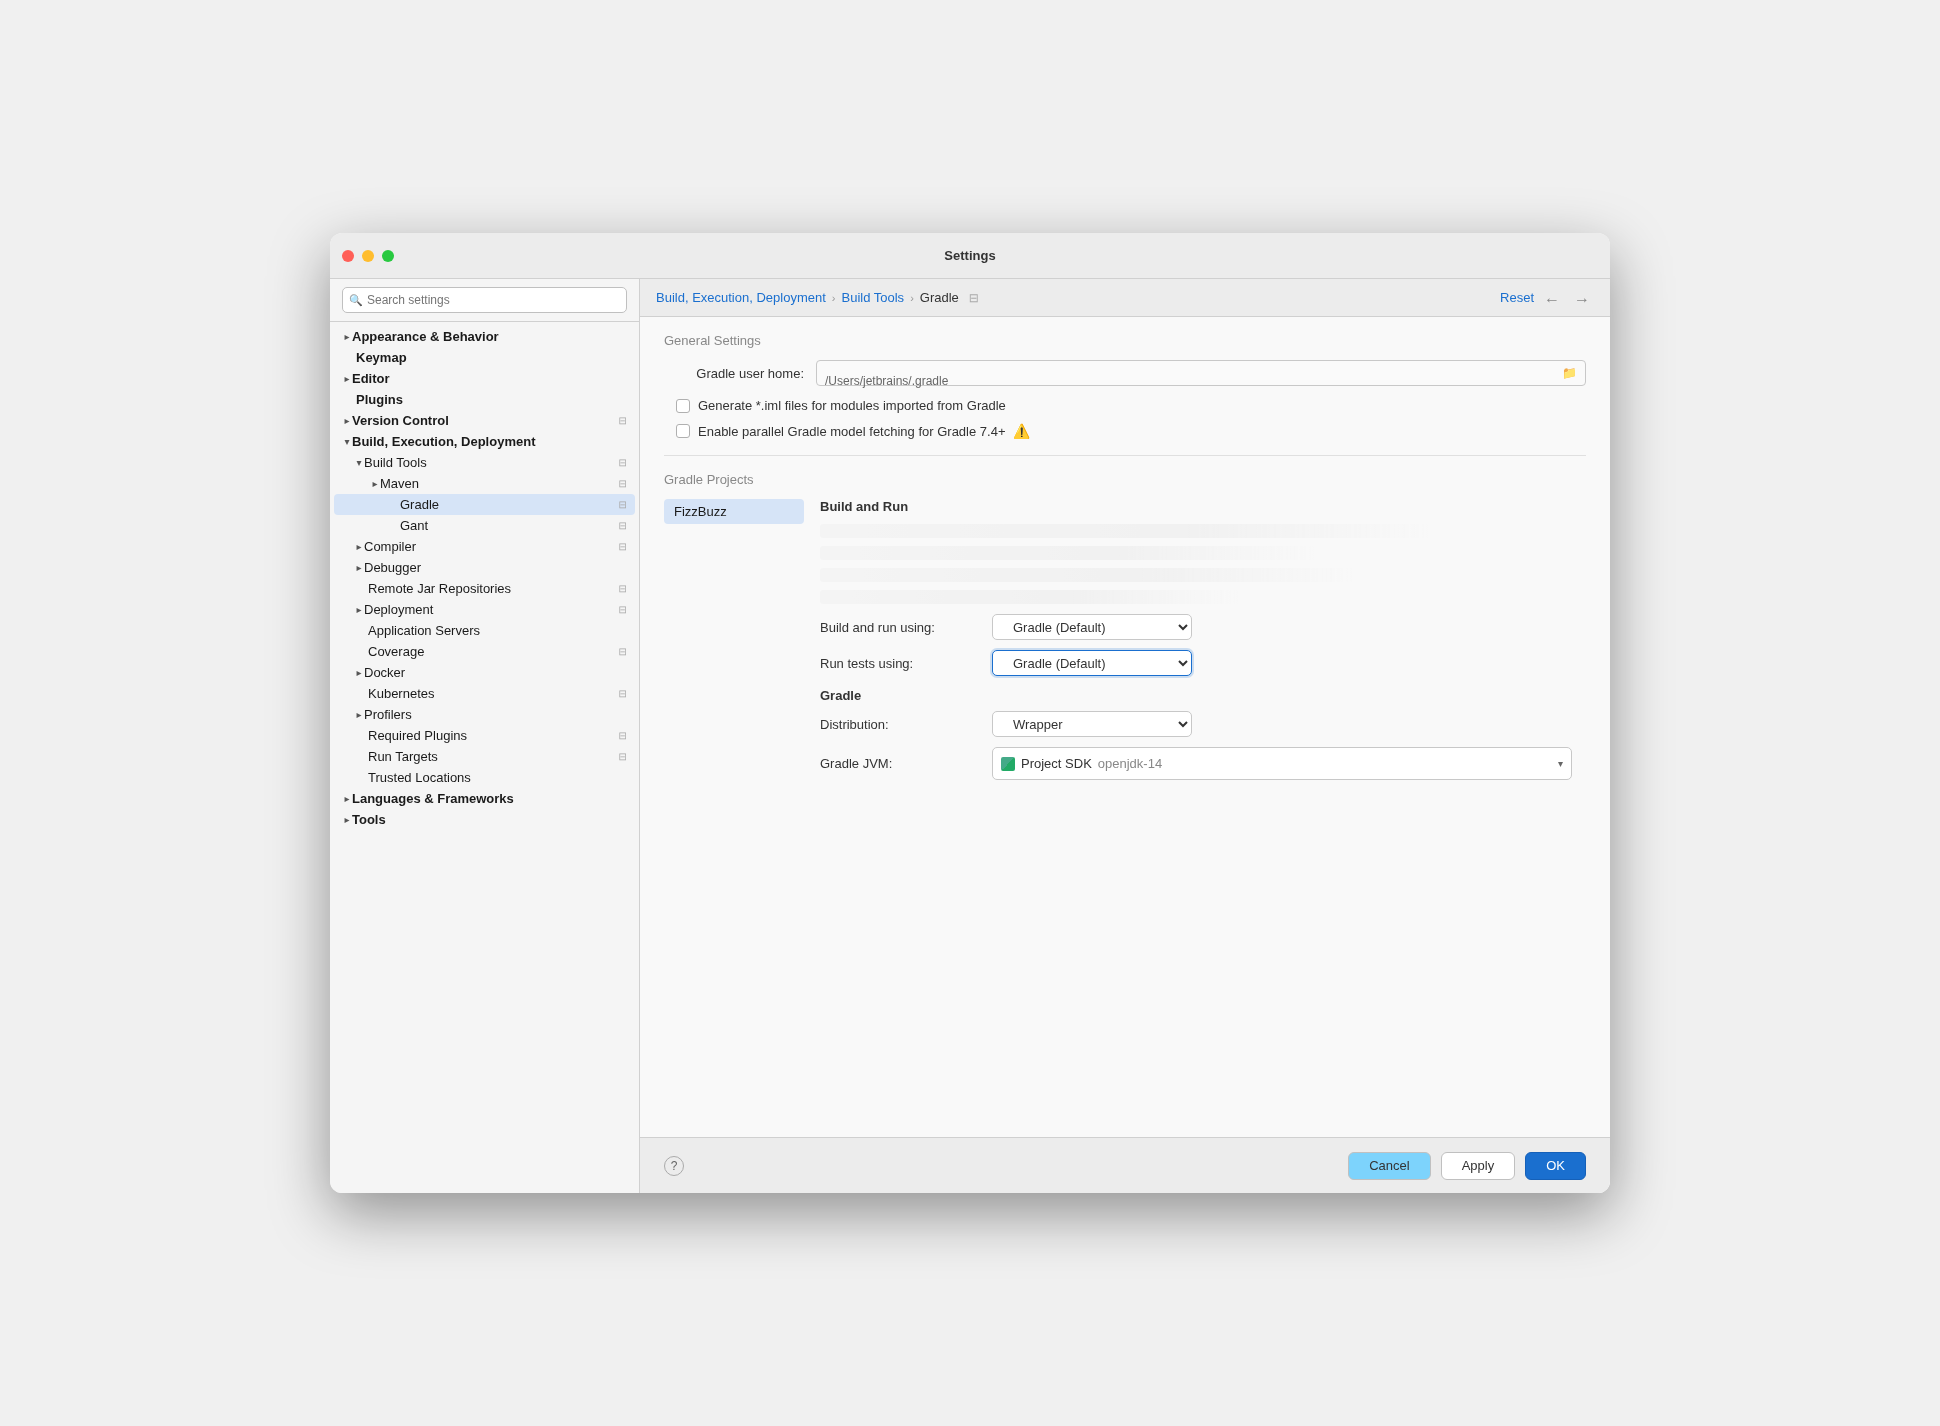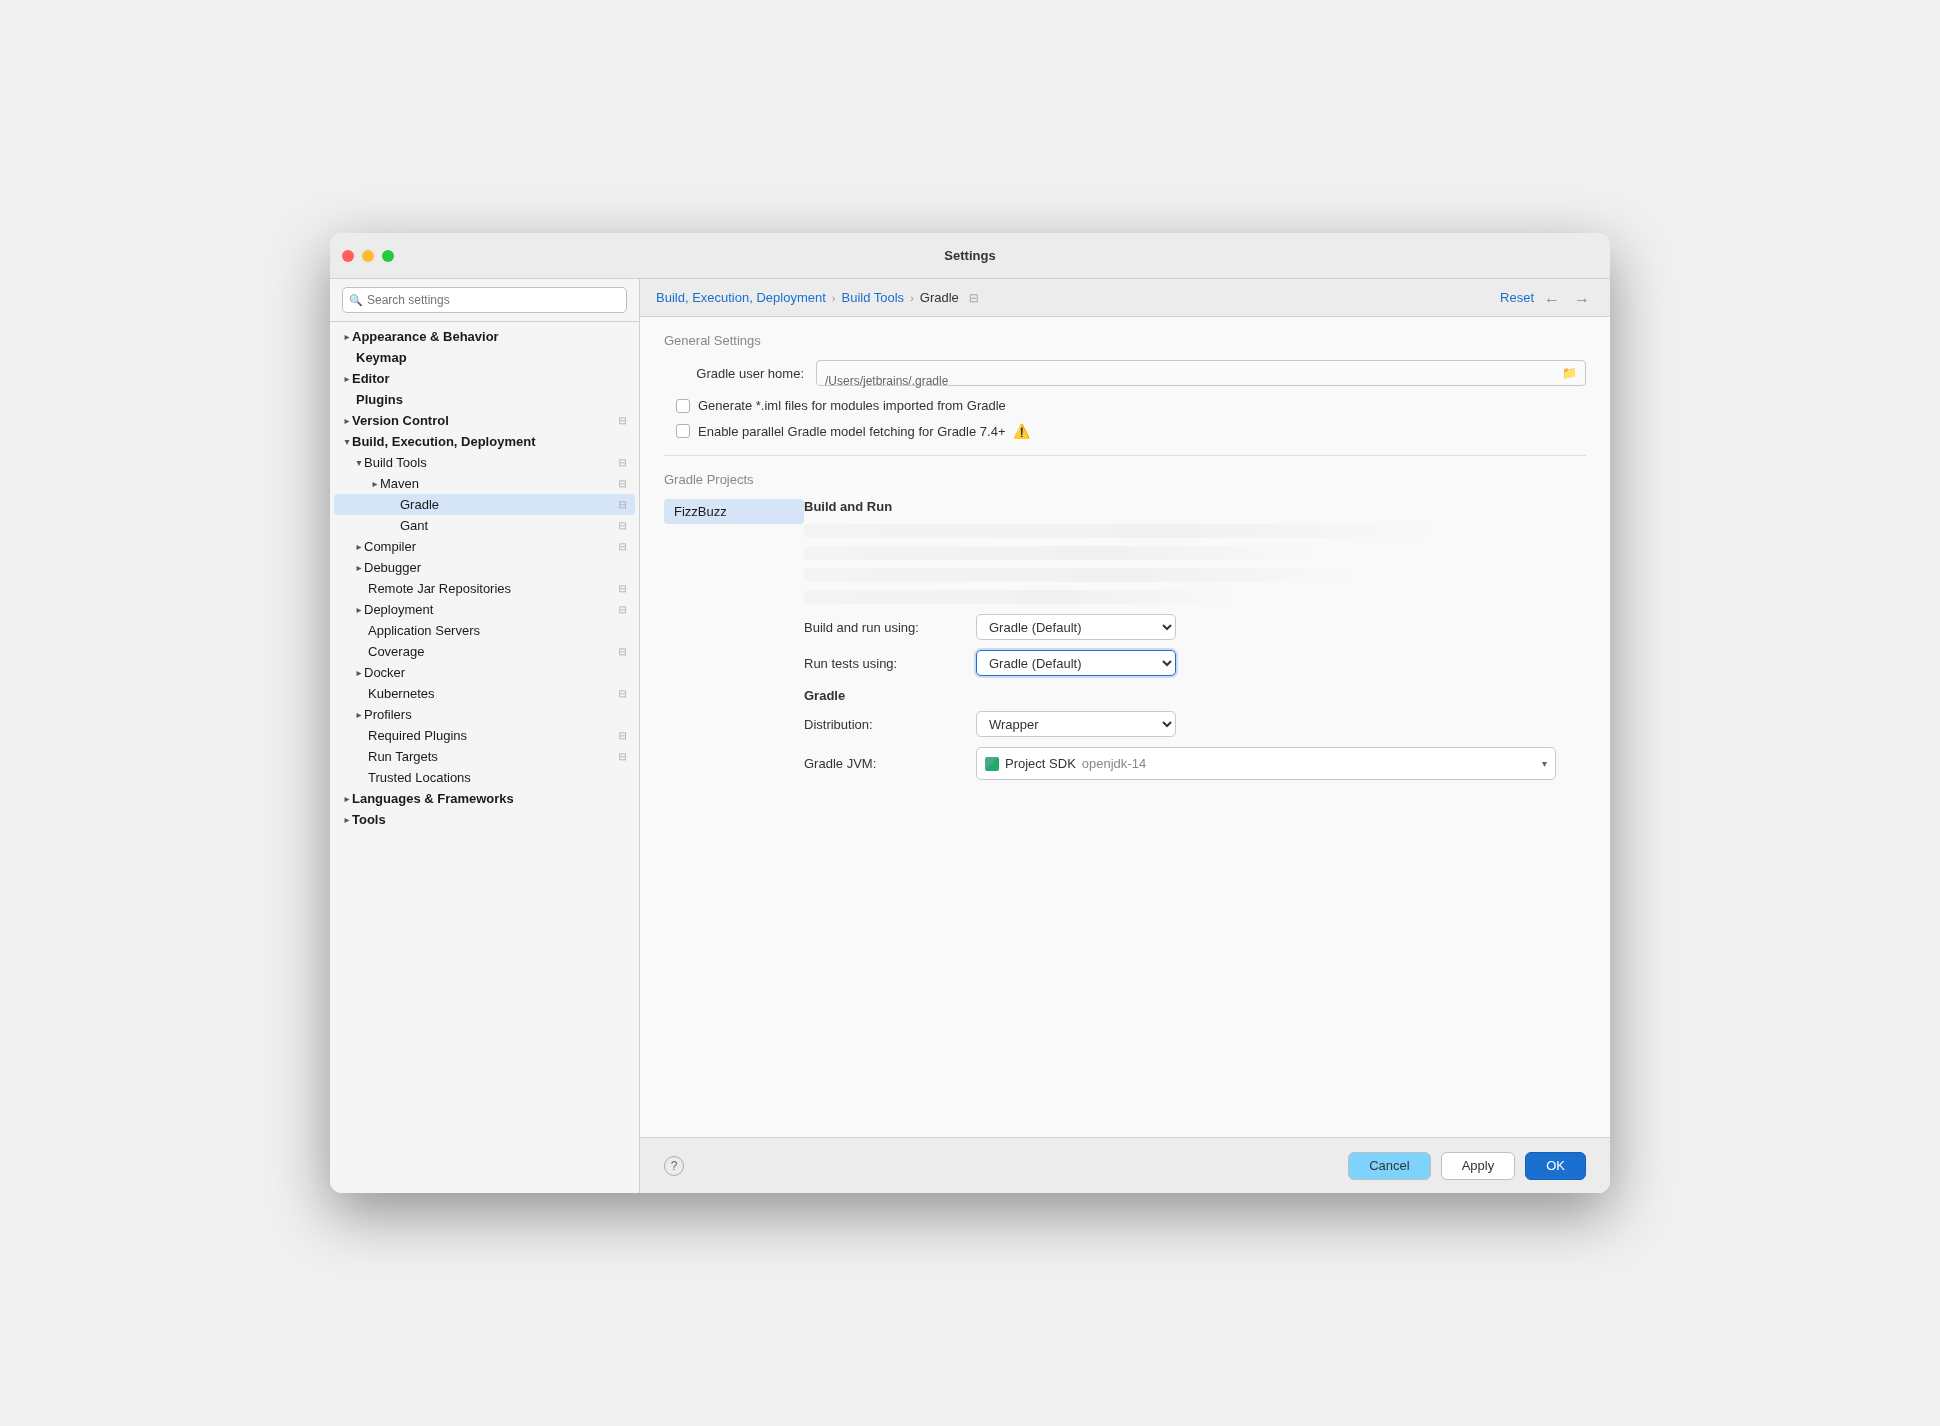--- a/index.html
+++ b/index.html
@@ -245,20 +245,21 @@
     .checkbox-label { font-size: 13px; color: #333; }
     .warning-icon { color: #e8a020; font-size: 14px; }
     .divider {
       height: 1px;
       background: #e0e0e0;
       margin: 16px 0;
     }
 
     .projects-section {
       display: flex;
+      gap: 16px;
       margin-bottom: 16px;
     }
     .projects-list {
       width: 140px;
       flex-shrink: 0;
     }
     .project-item {
       padding: 5px 10px;
       border-radius: 4px;
       cursor: pointer;
@@ -301,21 +302,21 @@
     .dropdown-wrap {
       position: relative;
       display: inline-block;
     }
     select.native-dropdown {
       min-width: 200px;
       height: 26px;
       border: 1px solid #c8c8c8;
       border-radius: 5px;
       background: white;
-      padding: 0 8px;
+      padding: 0 16px;
       font-size: 13px;
       color: #333;
       cursor: pointer;
       outline: none;
     }
     select.native-dropdown.focused {
       border-color: #1a6fcf;
       box-shadow: 0 0 0 2px rgba(26,111,207,0.2);
     }
 

